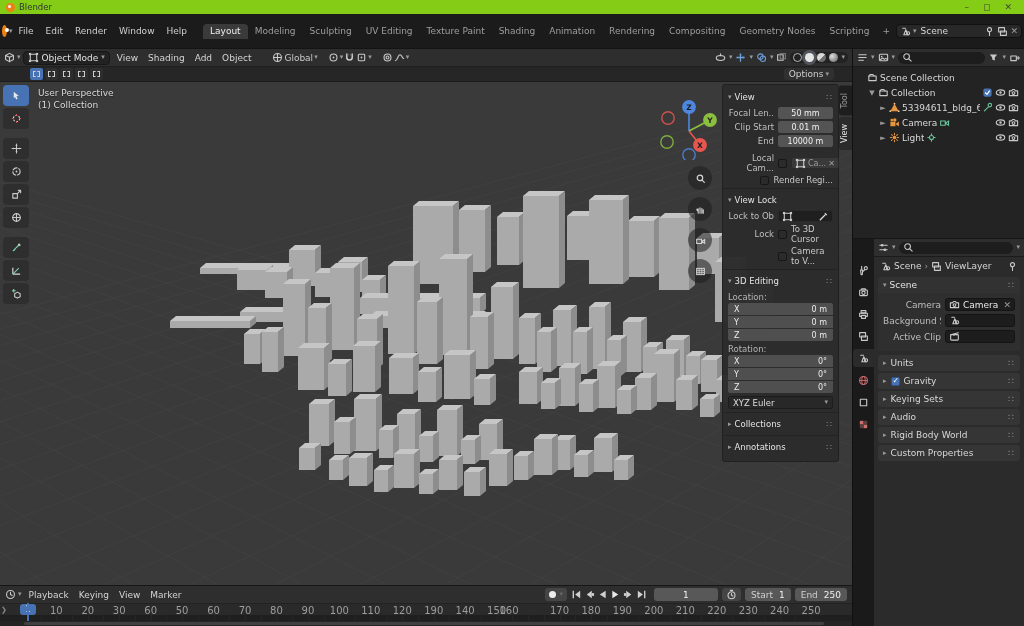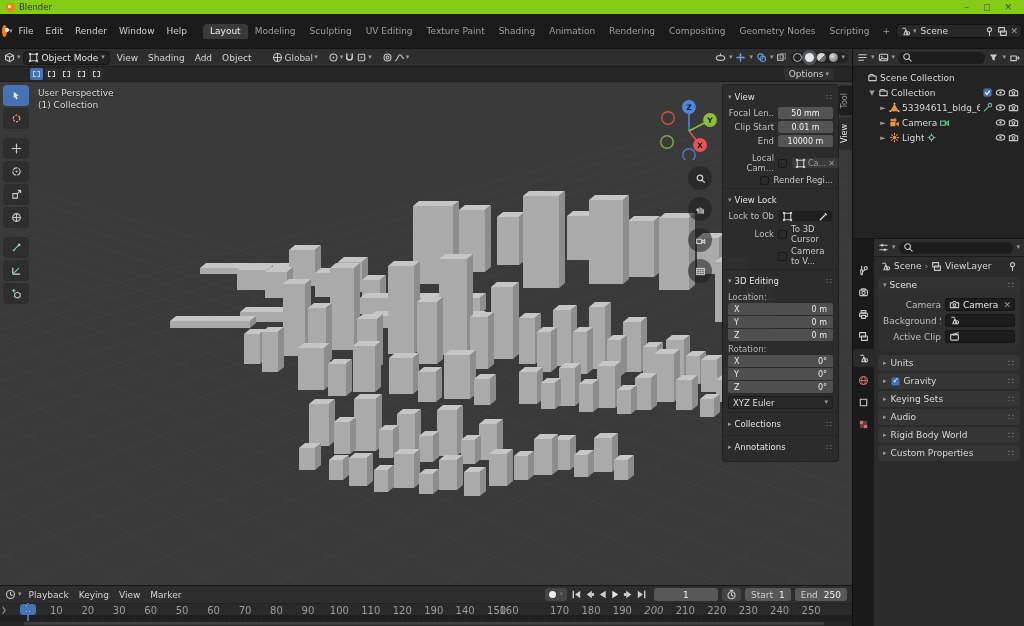--- a/index.html
+++ b/index.html
@@ -1006,21 +1006,21 @@
             <span class="num" style="left: 339.355px;">100</span>
             <span class="num" style="left: 370.805px;">110</span>
             <span class="num" style="left: 402.255px;">120</span>
             <span class="num" style="left: 433.705px;">190</span>
             <span class="num" style="left: 465.155px;">140</span>
             <span class="num" style="left: 496.605px;">150</span>
             <span class="num" style="left: 509px;">160</span>
             <span class="num" style="left: 559.505px;">170</span>
             <span class="num" style="left: 590.955px;">180</span>
             <span class="num" style="left: 622.405px;">190</span>
-            <span class="num" style="left: 653.855px; font-style: italic;">200</span>
+            <span class="num" style="left: 653.855px;">200</span>
             <span class="num" style="left: 685.305px;">210</span>
             <span class="num" style="left: 716.755px;">220</span>
             <span class="num" style="left: 748.205px;">230</span>
             <span class="num" style="left: 779.655px;">240</span>
             <span class="num" style="left: 811.105px;">250</span>
             <span class="frame-badge" style="left: 28px;">1</span>
           </div>
         <div class="keyarea" id="keyarea">
             <div style="position: absolute; top: 0px; bottom: 0px; width: 1px; background: rgb(38, 38, 38); left: 40.58px;"></div>
             <div style="position: absolute; top: 0px; bottom: 0px; width: 1px; background: rgb(38, 38, 38); left: 56.305px;"></div>

